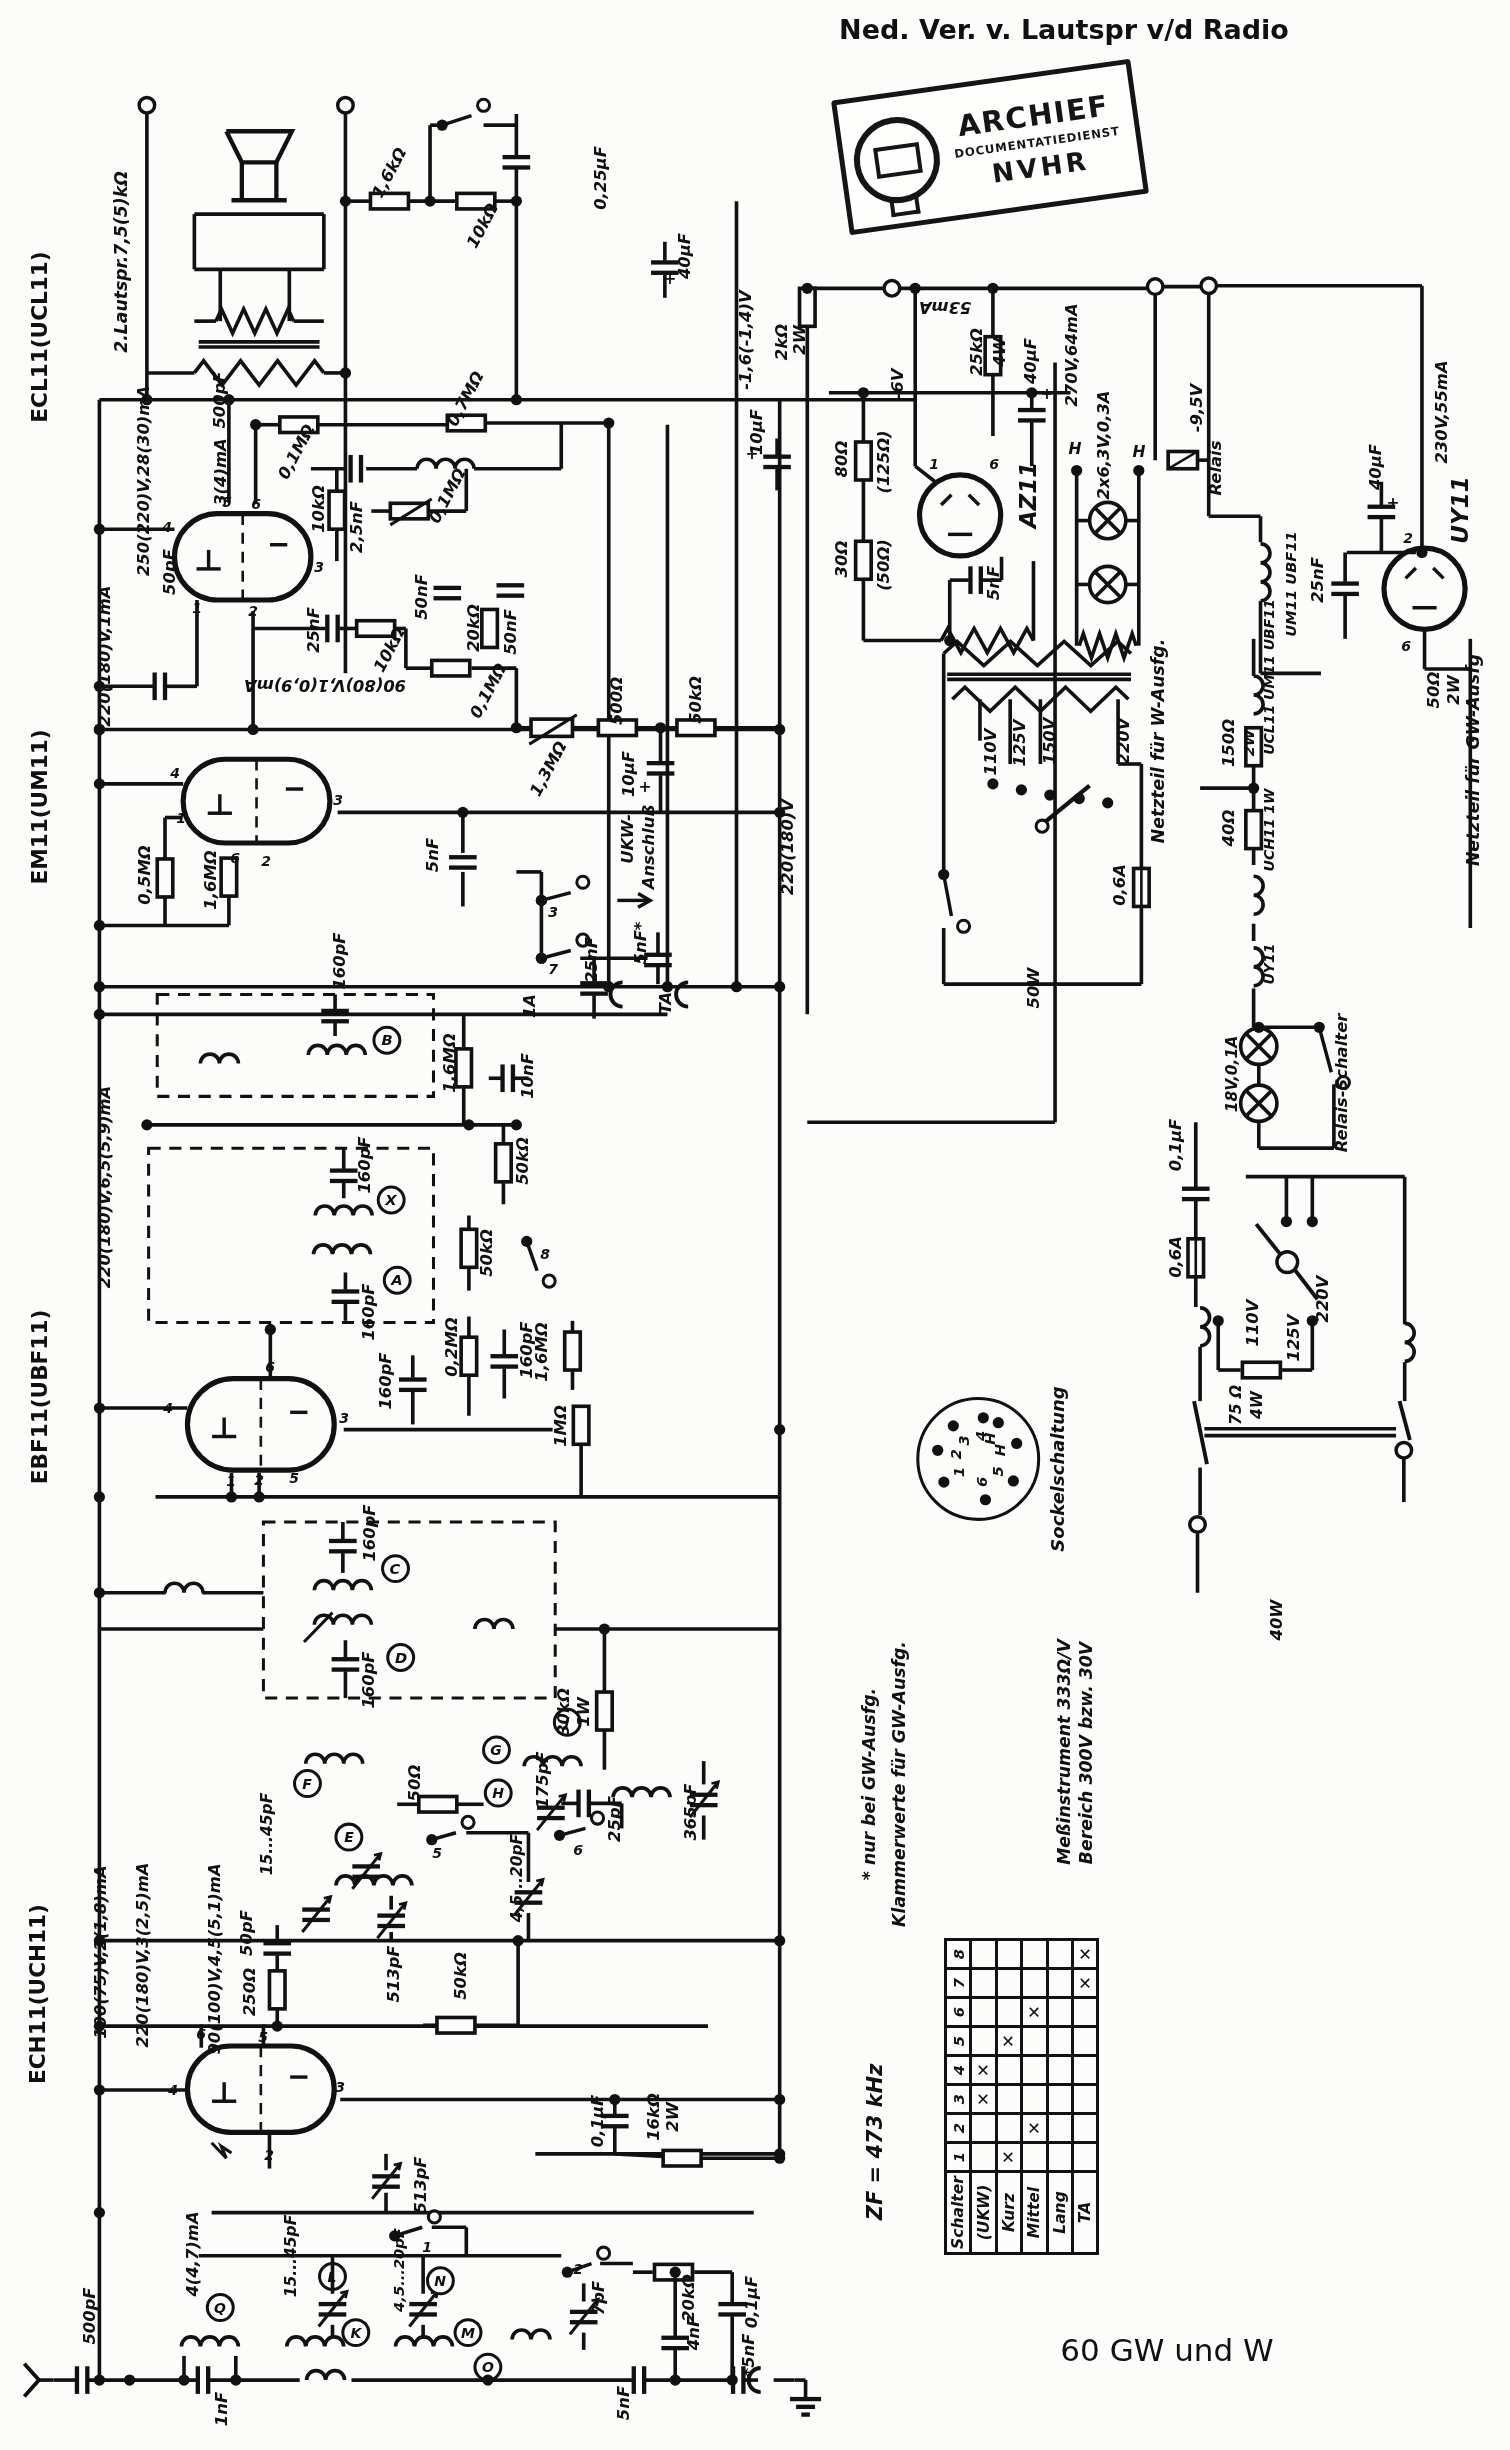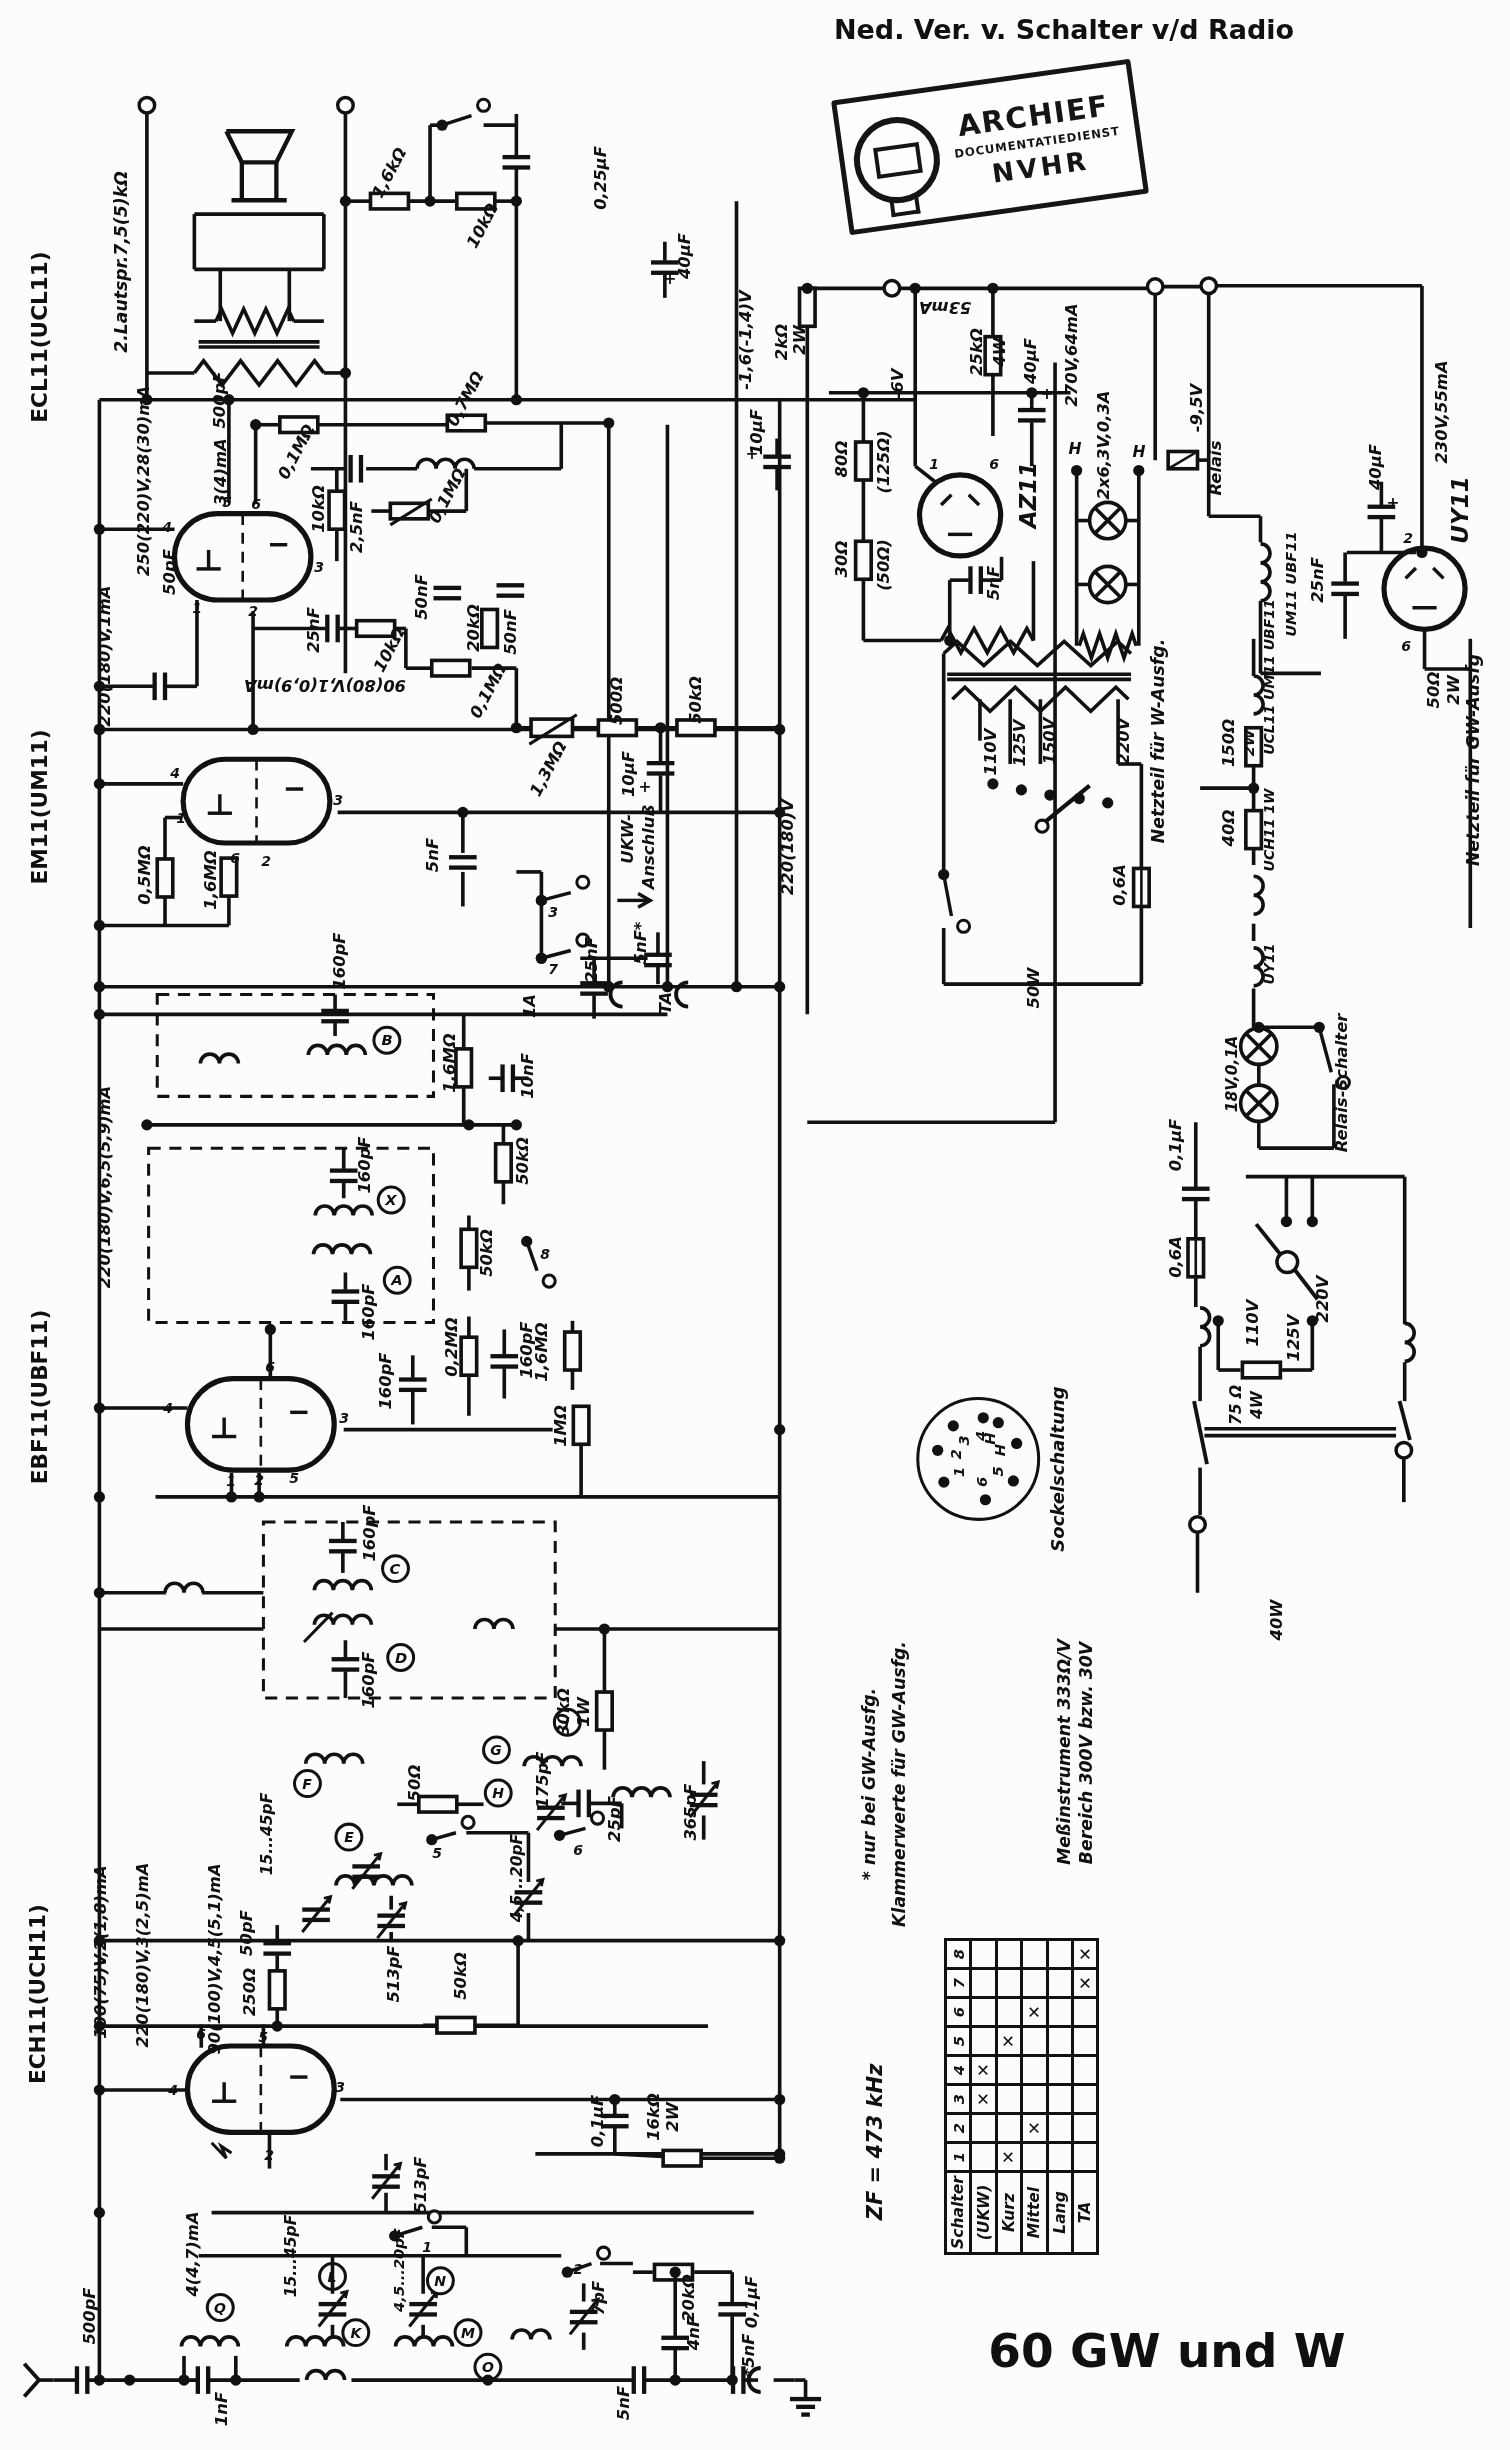--- a/index.html
+++ b/index.html
@@ -780,22 +780,22 @@
             <td class="mark"></td>
             <td class="mark"></td>
             <td class="mark">✕</td>
             <td class="mark">✕</td>
           </tr>
         </tbody>
       </table>
   </div>
 
   <div id="labels">
-      <div class="lbl up" style="left: 1064px; top: 28.5px; font-size: 27px; font-weight: bold; transform: translate(-50%, -50%) rotate(0deg);">Ned. Ver. v. Schalter v/d Radio</div>
-      <div class="lbl up" style="left: 1167px; top: 2350px; font-size: 47px; font-weight: bold; transform: translate(-50%, -50%) rotate(0deg);">60 GW und W</div>
+      <div class="lbl up" style="left: 1064px; top: 28.5px; font-size: 27px; font-weight: bold; transform: translate(-50%, -50%) rotate(0deg);">Ned. Ver. v. Lautspr v/d Radio</div>
+      <div class="lbl up" style="left: 1167px; top: 2350px; font-size: 31px; font-weight: normal; transform: translate(-50%, -50%) rotate(0deg);">60 GW und W</div>
       <div class="lbl up" style="left: 40px; top: 337px; font-size: 21.6px; font-weight: bold; transform: translate(-50%, -50%) rotate(-90deg);">ECL11(UCL11)</div>
       <div class="lbl up" style="left: 40px; top: 807px; font-size: 21.6px; font-weight: bold; transform: translate(-50%, -50%) rotate(-90deg);">EM11(UM11)</div>
       <div class="lbl up" style="left: 40px; top: 1397px; font-size: 21.6px; font-weight: bold; transform: translate(-50%, -50%) rotate(-90deg);">EBF11(UBF11)</div>
       <div class="lbl up" style="left: 38px; top: 1994px; font-size: 21.6px; font-weight: bold; transform: translate(-50%, -50%) rotate(-90deg);">ECH11(UCH11)</div>
       <div class="lbl" style="left: 122px; top: 262px; font-size: 17.3px; transform: translate(-50%, -50%) rotate(-90deg);">2.Lautspr.7,5(5)kΩ</div>
       <div class="lbl" style="left: 390px; top: 173px; font-size: 16.4px; transform: translate(-50%, -50%) rotate(-62deg);">1,6kΩ</div>
       <div class="lbl" style="left: 483px; top: 226px; font-size: 16.4px; transform: translate(-50%, -50%) rotate(-62deg);">10kΩ</div>
       <div class="lbl" style="left: 601px; top: 178px; font-size: 16.4px; transform: translate(-50%, -50%) rotate(-90deg);">0,25µF</div>
       <div class="lbl" style="left: 220px; top: 400px; font-size: 16.4px; transform: translate(-50%, -50%) rotate(-90deg);">500pF</div>
       <div class="lbl" style="left: 144px; top: 481px; font-size: 16.4px; transform: translate(-50%, -50%) rotate(-90deg);">250(220)V,28(30)mA</div>

